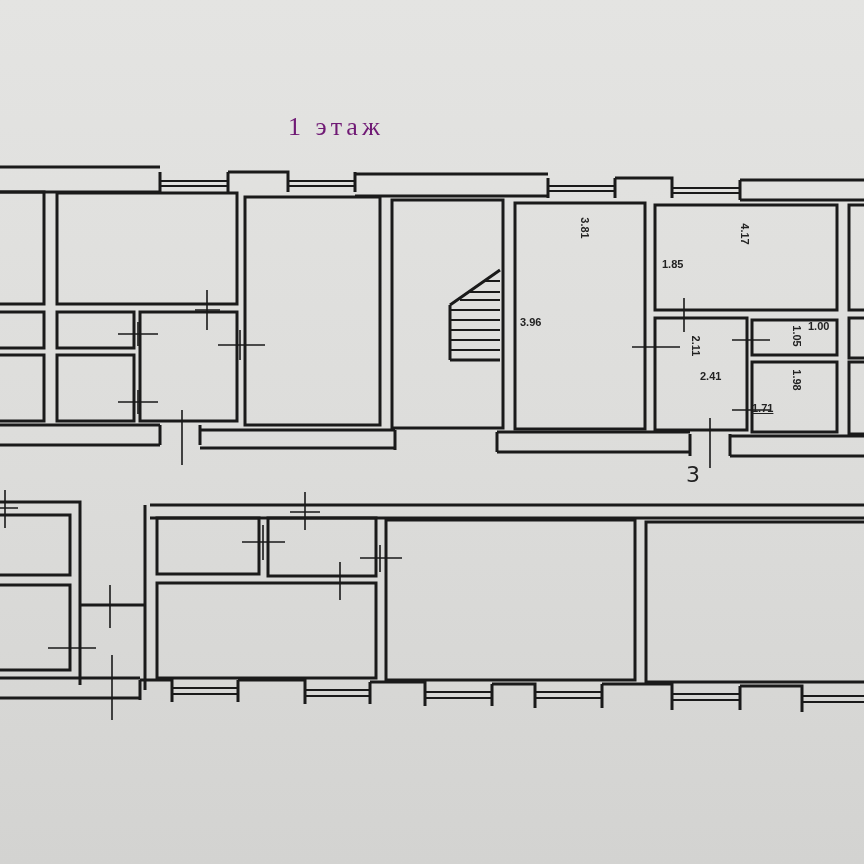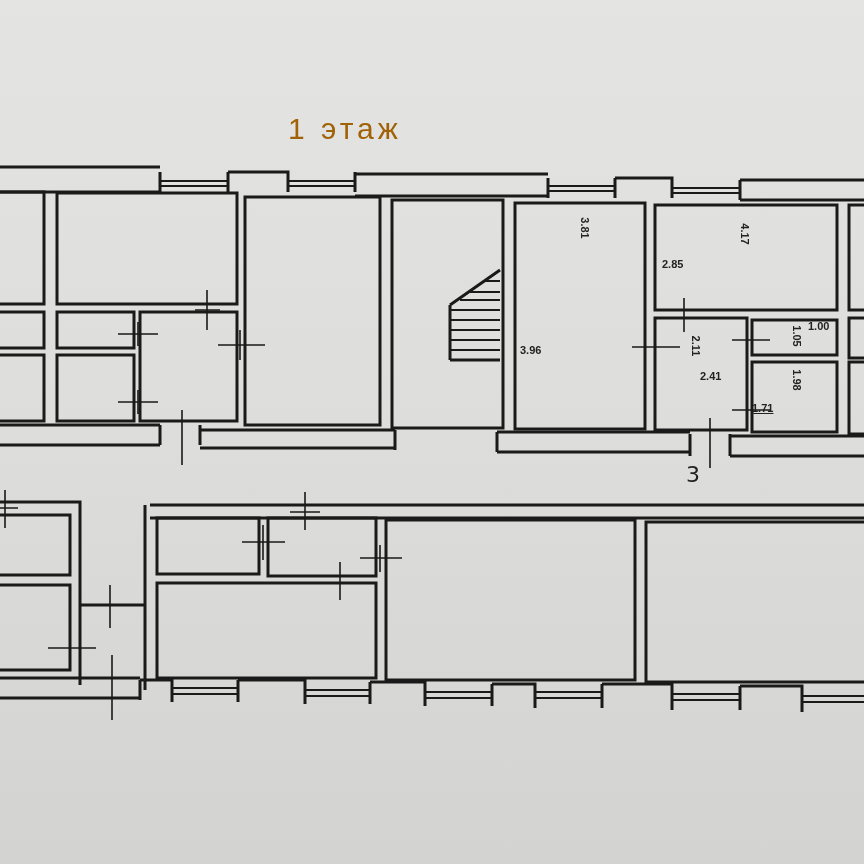--- a/index.html
+++ b/index.html
@@ -8,22 +8,22 @@
     background: #dcdcda;
     font-family: "DejaVu Sans", sans-serif;
     position: relative;
   }
   .paper {
     position: absolute; left: 0; top: 0; width: 864px; height: 864px;
     background: linear-gradient(180deg, #e4e4e2 0%, #dddddb 50%, #d3d3d1 100%);
   }
   .title {
     position: absolute; left: 288px; top: 112px;
-    font-size: 30px; letter-spacing: 4px; color: #a16207;
-    font-family: Liberation Sans, sans-serif;
+    font-size: 26px; letter-spacing: 4px; color: #701a75;
+    font-family: Liberation Serif, serif;
   }
   svg.plan { position: absolute; left: 0; top: 0; }
   .dim {
     position: absolute; font-size: 11px; font-weight: bold; color: #222;
     font-family: "Liberation Sans", sans-serif;
   }
   .rot { transform: rotate(90deg); transform-origin: center; }
   .axis-label {
     position: absolute; left: 686px; top: 462px; font-size: 22px; color: #222;
     font-family: "DejaVu Sans", sans-serif;
@@ -98,23 +98,23 @@
     <path d="M242 542 H285 M263 525 V560"></path>
     <path d="M360 558 H402 M380 545 V572"></path>
     <path d="M340 562 V600"></path>
     <path d="M110 585 V628"></path>
     <path d="M48 648 H96 M70 635 V660"></path>
     <path d="M112 655 V720"></path>
   </g>
 </svg>
 
 <div class="dim rot" style="left:574px; top:222px;">3.81</div>
-<div class="dim" style="left:520px; top:316px;margin-top:28px;">3.96</div>
+<div class="dim" style="left:520px; top:316px;">3.96</div>
 <div class="dim rot" style="left:734px; top:228px;">4.17</div>
-<div class="dim" style="left:662px; top:258px;">2.85</div>
+<div class="dim" style="left:662px; top:258px;">1.85</div>
 <div class="dim rot" style="left:686px; top:340px;">2.11</div>
 <div class="dim" style="left:700px; top:370px;">2.41</div>
 <div class="dim rot" style="left:786px; top:330px;">1.05</div>
 <div class="dim" style="left:808px; top:320px;">1.00</div>
 <div class="dim rot" style="left:786px; top:374px;">1.98</div>
 <div class="dim" style="left:752px; top:402px;text-decoration:underline;">1.71</div>
 
 <div class="axis-label">3</div>
 
 </body></html>

